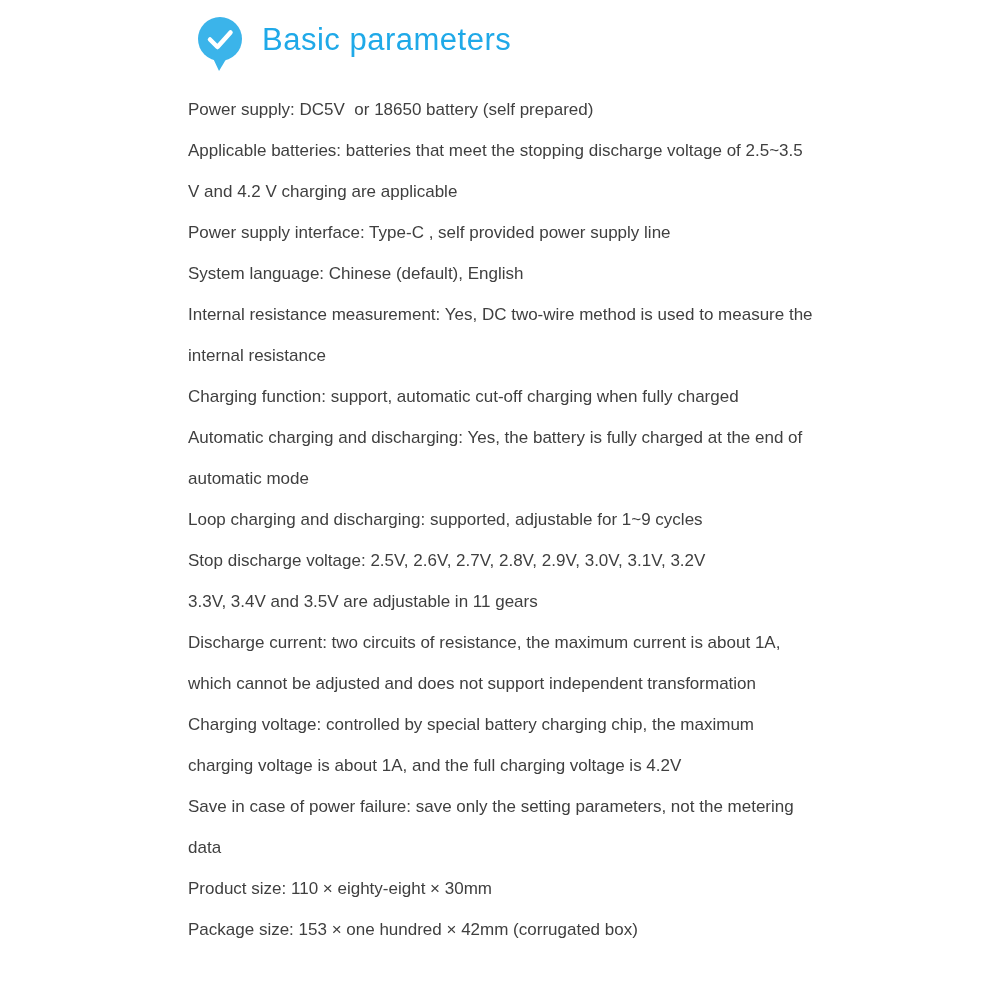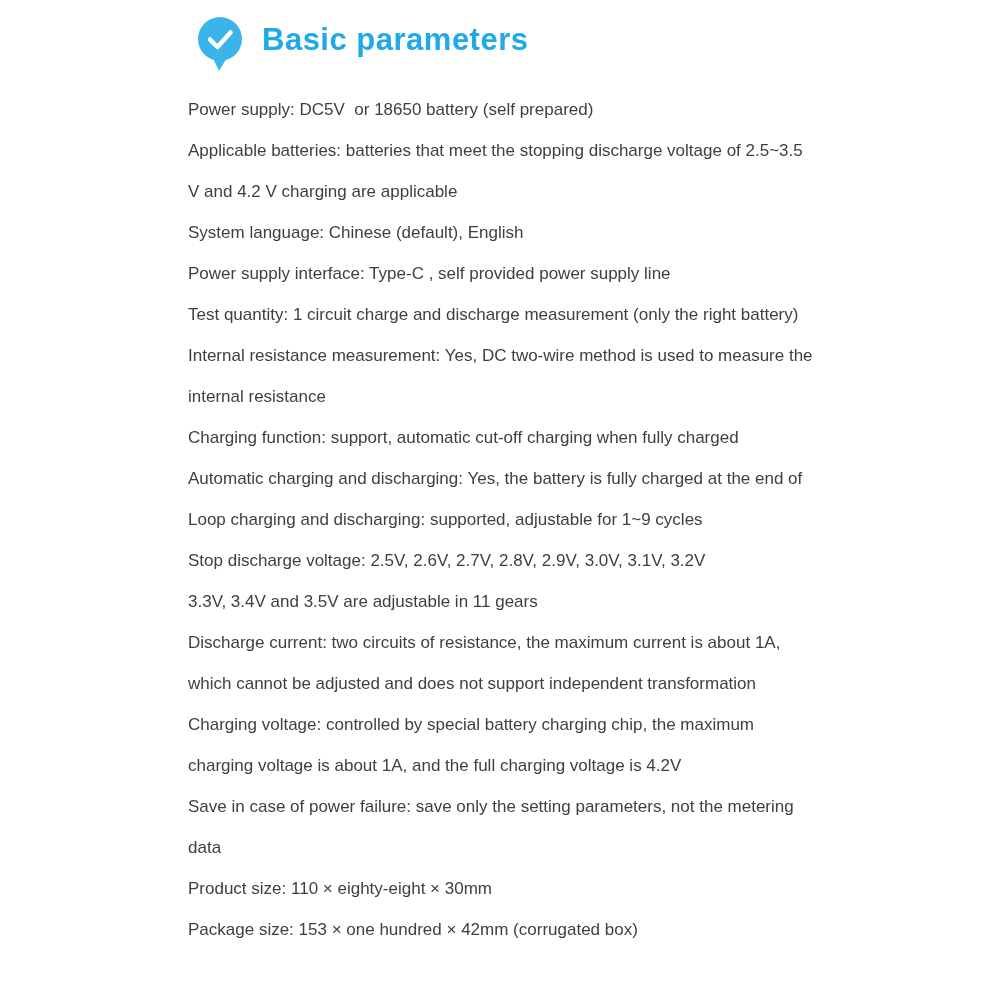--- a/index.html
+++ b/index.html
@@ -31,21 +31,21 @@
   }
   .icon-wrap {
     width: 48px;
     height: 58px;
     flex: 0 0 auto;
   }
   .section-title {
     margin: 0 0 12px 18px;
     font-size: 31px;
     line-height: 47px;
-    font-weight: bold;
+    font-weight: normal;
     color: var(--title-blue);
     letter-spacing: 0.5px;
     white-space: pre;
   }
   .lines {
     position: absolute;
     top: 87px;
     left: 183px;
     width: 700px;
   }
@@ -71,27 +71,27 @@
         <path d="M14 23.5 L21.5 31 L34.5 16.5" fill="none" stroke="#ffffff" stroke-width="4.5" stroke-linecap="round" stroke-linejoin="round"></path>
       </svg>
     </span>
     <h1 class="section-title">Basic parameters</h1>
   </div>
 
   <div class="lines" id="lines-container">
       <p class="param-line">Power supply: DC5V  or 18650 battery (self prepared)</p>
       <p class="param-line">Applicable batteries: batteries that meet the stopping discharge voltage of 2.5~3.5</p>
       <p class="param-line">V and 4.2 V charging are applicable</p>
+      <p class="param-line">Power supply interface: Type-C , self provided power supply line</p>
       <p class="param-line">System language: Chinese (default), English</p>
-      <p class="param-line">Power supply interface: Type-C , self provided power supply line</p>
-      <p class="param-line">Test quantity: 1 circuit charge and discharge measurement (only the right battery)</p>
       <p class="param-line">Internal resistance measurement: Yes, DC two-wire method is used to measure the</p>
       <p class="param-line">internal resistance</p>
       <p class="param-line">Charging function: support, automatic cut-off charging when fully charged</p>
       <p class="param-line">Automatic charging and discharging: Yes, the battery is fully charged at the end of</p>
+      <p class="param-line">automatic mode</p>
       <p class="param-line">Loop charging and discharging: supported, adjustable for 1~9 cycles</p>
       <p class="param-line">Stop discharge voltage: 2.5V, 2.6V, 2.7V, 2.8V, 2.9V, 3.0V, 3.1V, 3.2V</p>
       <p class="param-line">3.3V, 3.4V and 3.5V are adjustable in 11 gears</p>
       <p class="param-line">Discharge current: two circuits of resistance, the maximum current is about 1A,</p>
       <p class="param-line">which cannot be adjusted and does not support independent transformation</p>
       <p class="param-line">Charging voltage: controlled by special battery charging chip, the maximum</p>
       <p class="param-line">charging voltage is about 1A, and the full charging voltage is 4.2V</p>
       <p class="param-line">Save in case of power failure: save only the setting parameters, not the metering</p>
       <p class="param-line">data</p>
       <p class="param-line">Product size: 110 × eighty-eight × 30mm</p>

